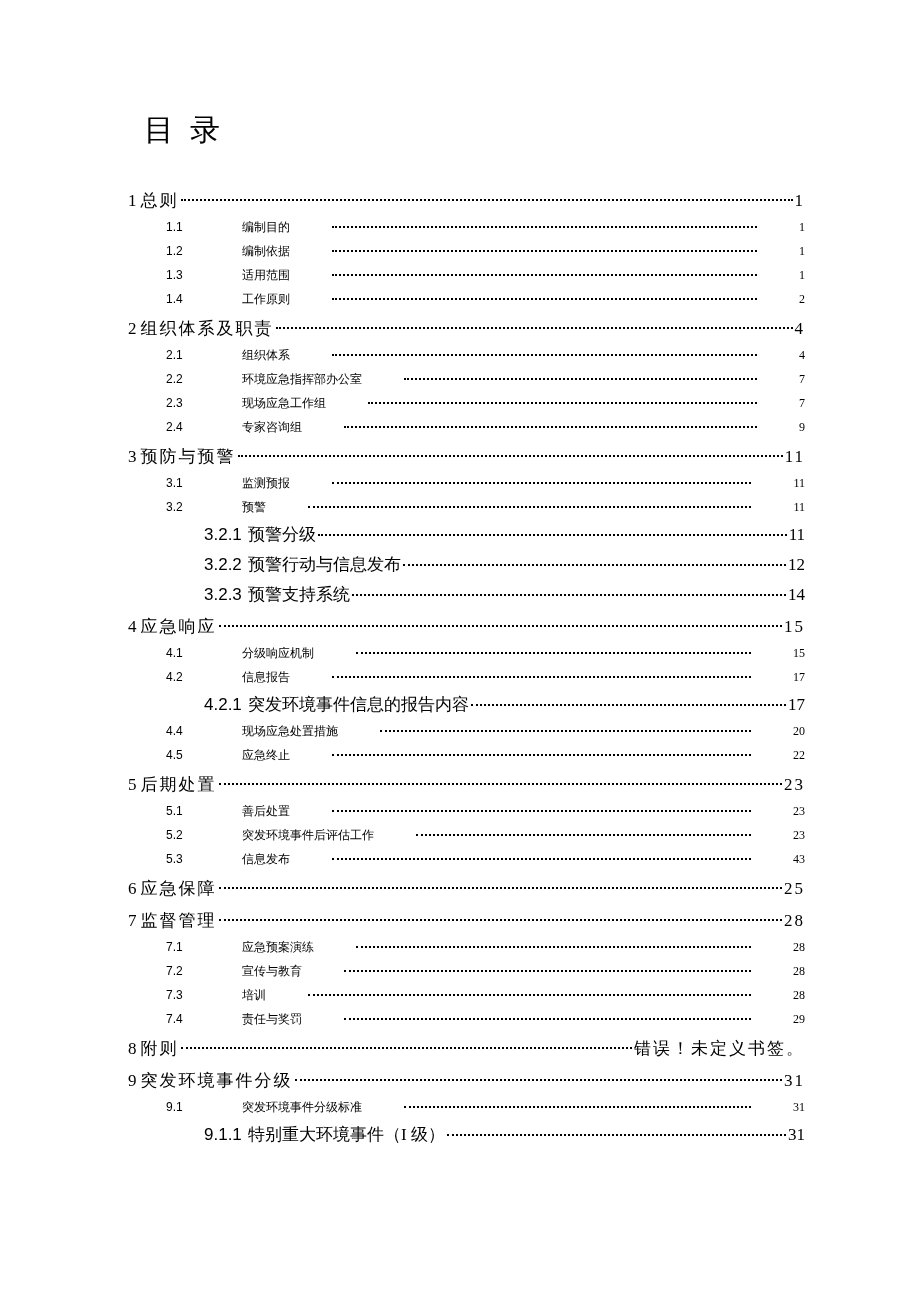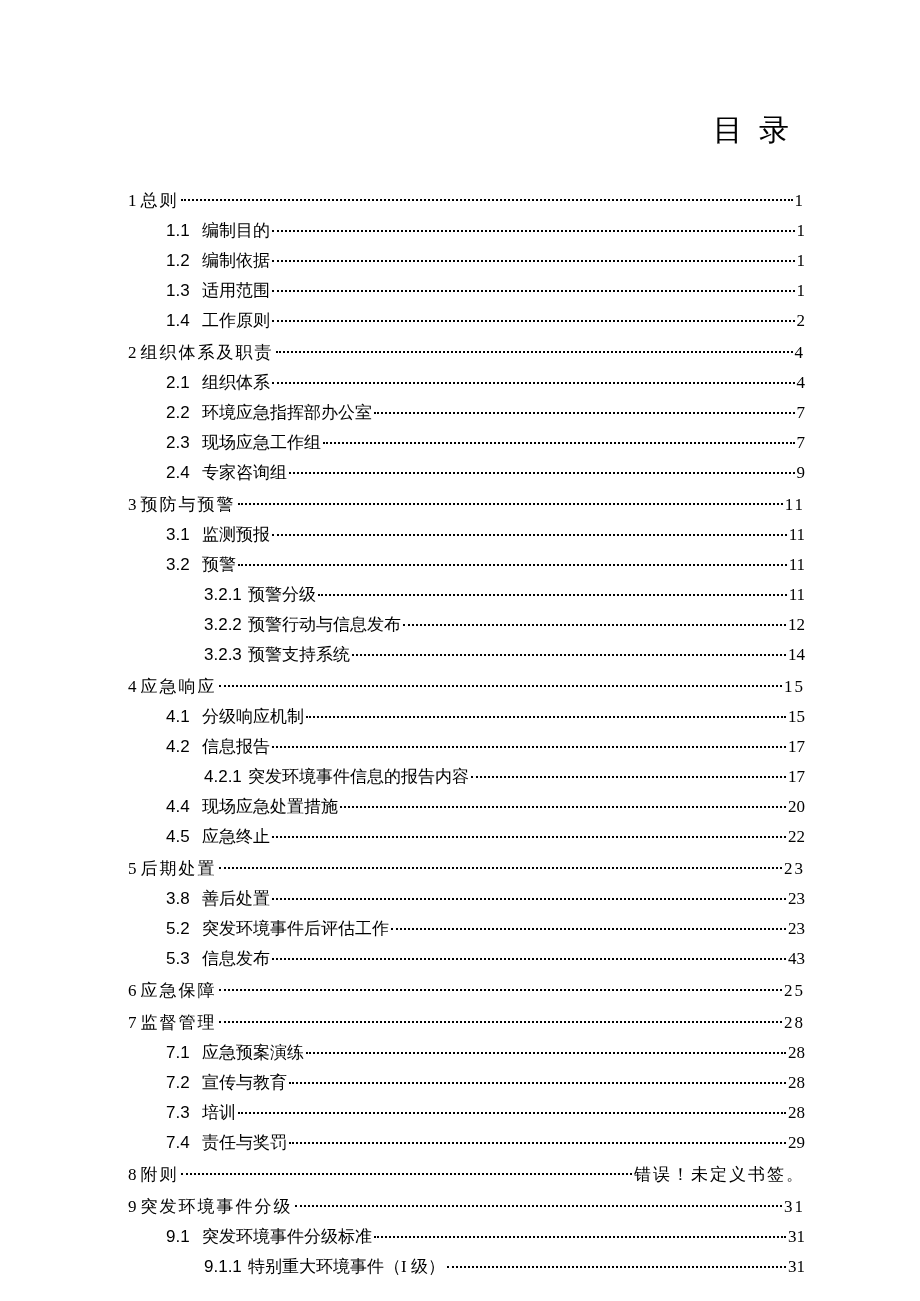--- a/index.html
+++ b/index.html
@@ -5,36 +5,36 @@
   * { margin:0; padding:0; box-sizing:border-box; }
   body {
     background:#fff;
     font-family:"SimSun","宋体",serif;
     color:#000;
     width:920px;
     min-height:1301px;
     padding:110px 115px 60px 128px;
   }
   .title {
-    text-align:right;
+    text-align:left;
     font-size:30px;
     letter-spacing:16px;
     margin-bottom:38px;
     font-weight:normal;
     padding-left:16px;
   }
   .toc-line {
     display:flex;
     align-items:baseline;
     white-space:nowrap;
     line-height:1.0;
   }
   .lvl1 { font-size:17px; margin-top:12px; margin-bottom:2px; letter-spacing:2px; }
   .lvl1 .num { letter-spacing:0; margin-right:4px; font-family:"Times New Roman",serif; }
-  .lvl2 { font-size:17px; margin-top:10px; padding-left:38px; }
+  .lvl2 { font-size:12px; margin-top:10px; padding-left:38px;gap:40px; }
   .lvl2 .num { display:inline-block; width:36px; font-family:Arial,sans-serif; }
   .lvl3 { font-size:17px; margin-top:10px; padding-left:76px; }
   .lvl3 .num { display:inline-block; width:44px; font-family:Arial,sans-serif; }
   .label { flex:0 0 auto; }
   .dots {
     flex:1 1 auto;
     overflow:hidden;
     position:relative;
     height:1em;
     margin:0 2px;
@@ -187,21 +187,21 @@
       <span class="dots"></span>
       <span class="pg">22</span>
     </div>
     <div class="toc-line lvl1">
       <span class="num">5</span>
       <span class="label">后期处置</span>
       <span class="dots"></span>
       <span class="pg">23</span>
     </div>
     <div class="toc-line lvl2">
-      <span class="num">3.8</span>
+      <span class="num">5.1</span>
       <span class="label">善后处置</span>
       <span class="dots"></span>
       <span class="pg">23</span>
     </div>
     <div class="toc-line lvl2">
       <span class="num">5.2</span>
       <span class="label">突发环境事件后评估工作</span>
       <span class="dots"></span>
       <span class="pg">23</span>
     </div>

